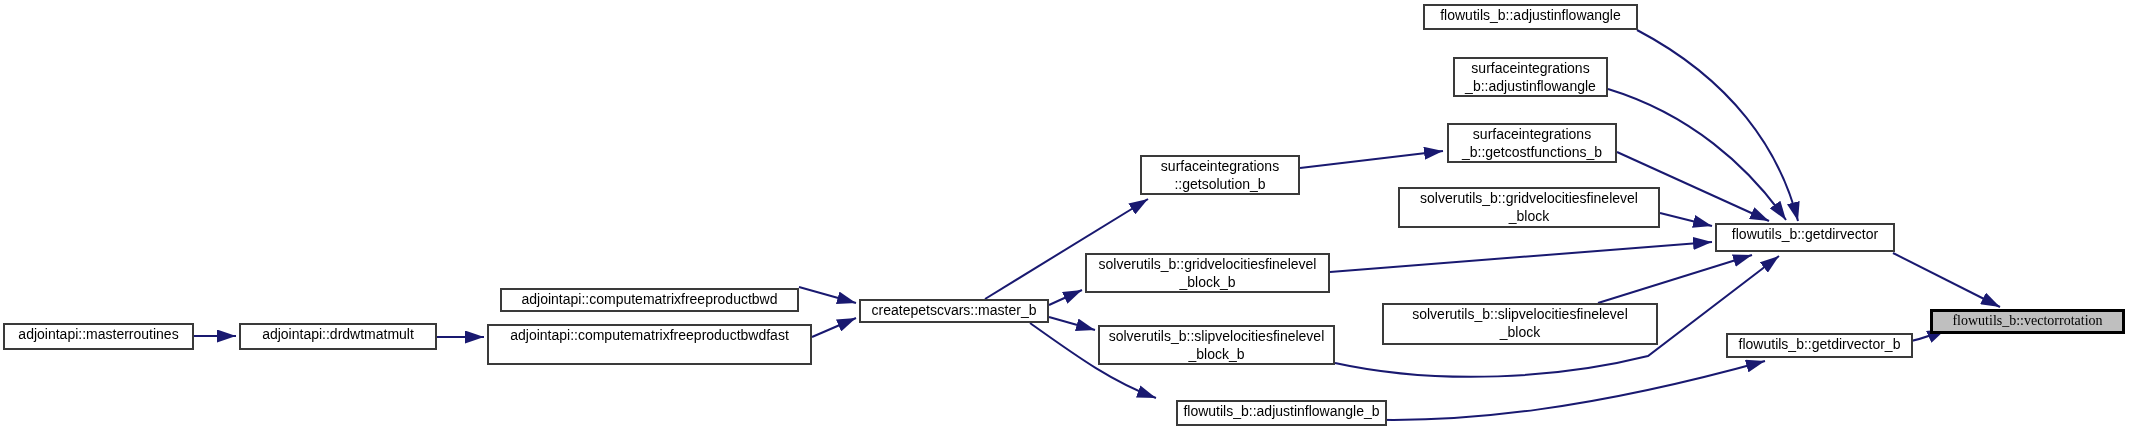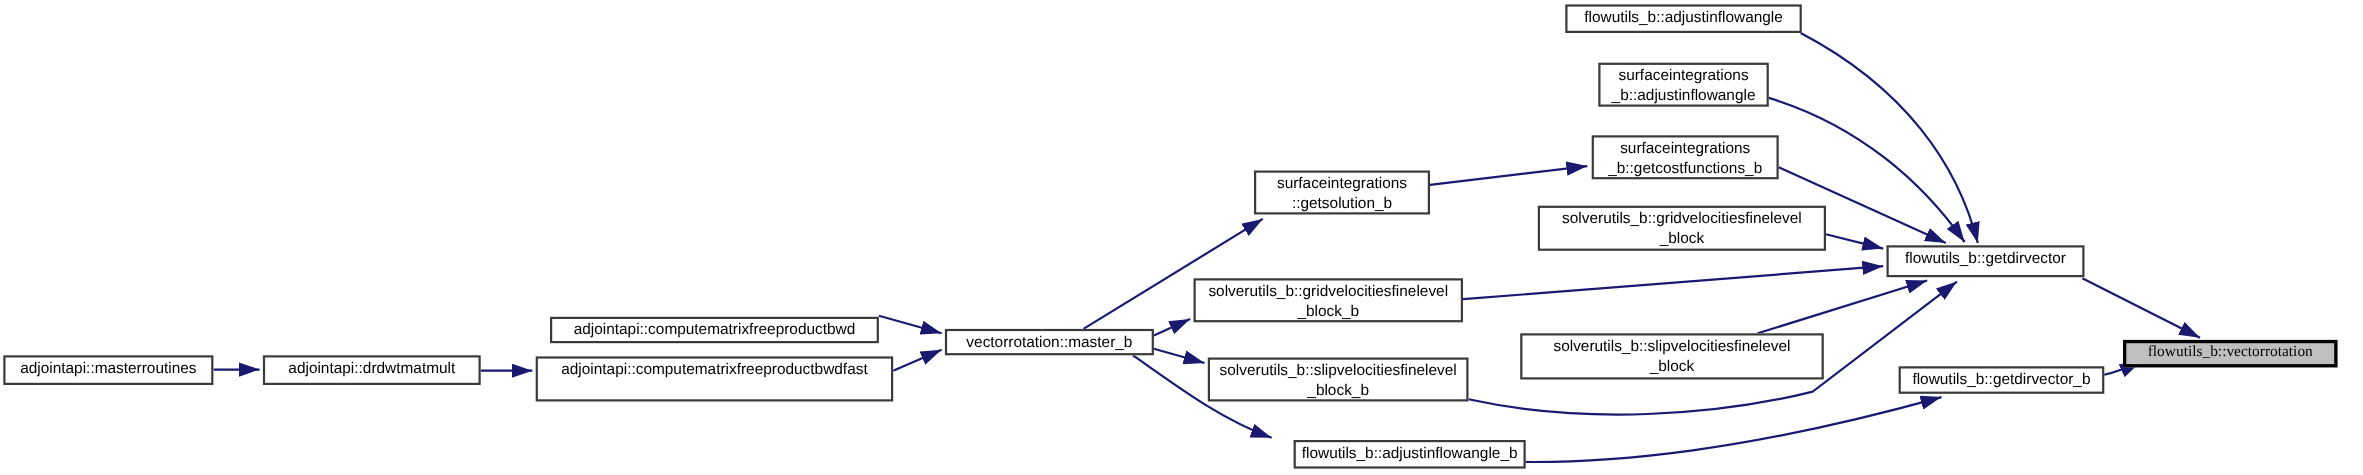--- a/index.html
+++ b/index.html
@@ -60,21 +60,21 @@
 
 <div class="node" style="left:500px; top:288px; width:299px; height:24px;">
   <span>adjointapi::computematrixfreeproductbwd</span>
 </div>
 
 <div class="node" style="left:487px; top:324px; width:325px; height:41px;">
   <span>adjointapi::computematrixfreeproductbwdfast</span>
 </div>
 
 <div class="node" style="left:859px; top:299px; width:190px; height:24px;">
-  <span>vectorrotation::master_b</span>
+  <span>createpetscvars::master_b</span>
 </div>
 
 <div class="node" style="left:1140px; top:155px; width:160px; height:40px;">
   <span>surfaceintegrations</span>
   <span>::getsolution_b</span>
 </div>
 
 <div class="node" style="left:1453px; top:57px; width:155px; height:40px;">
   <span>surfaceintegrations</span>
   <span>_b::adjustinflowangle</span>

